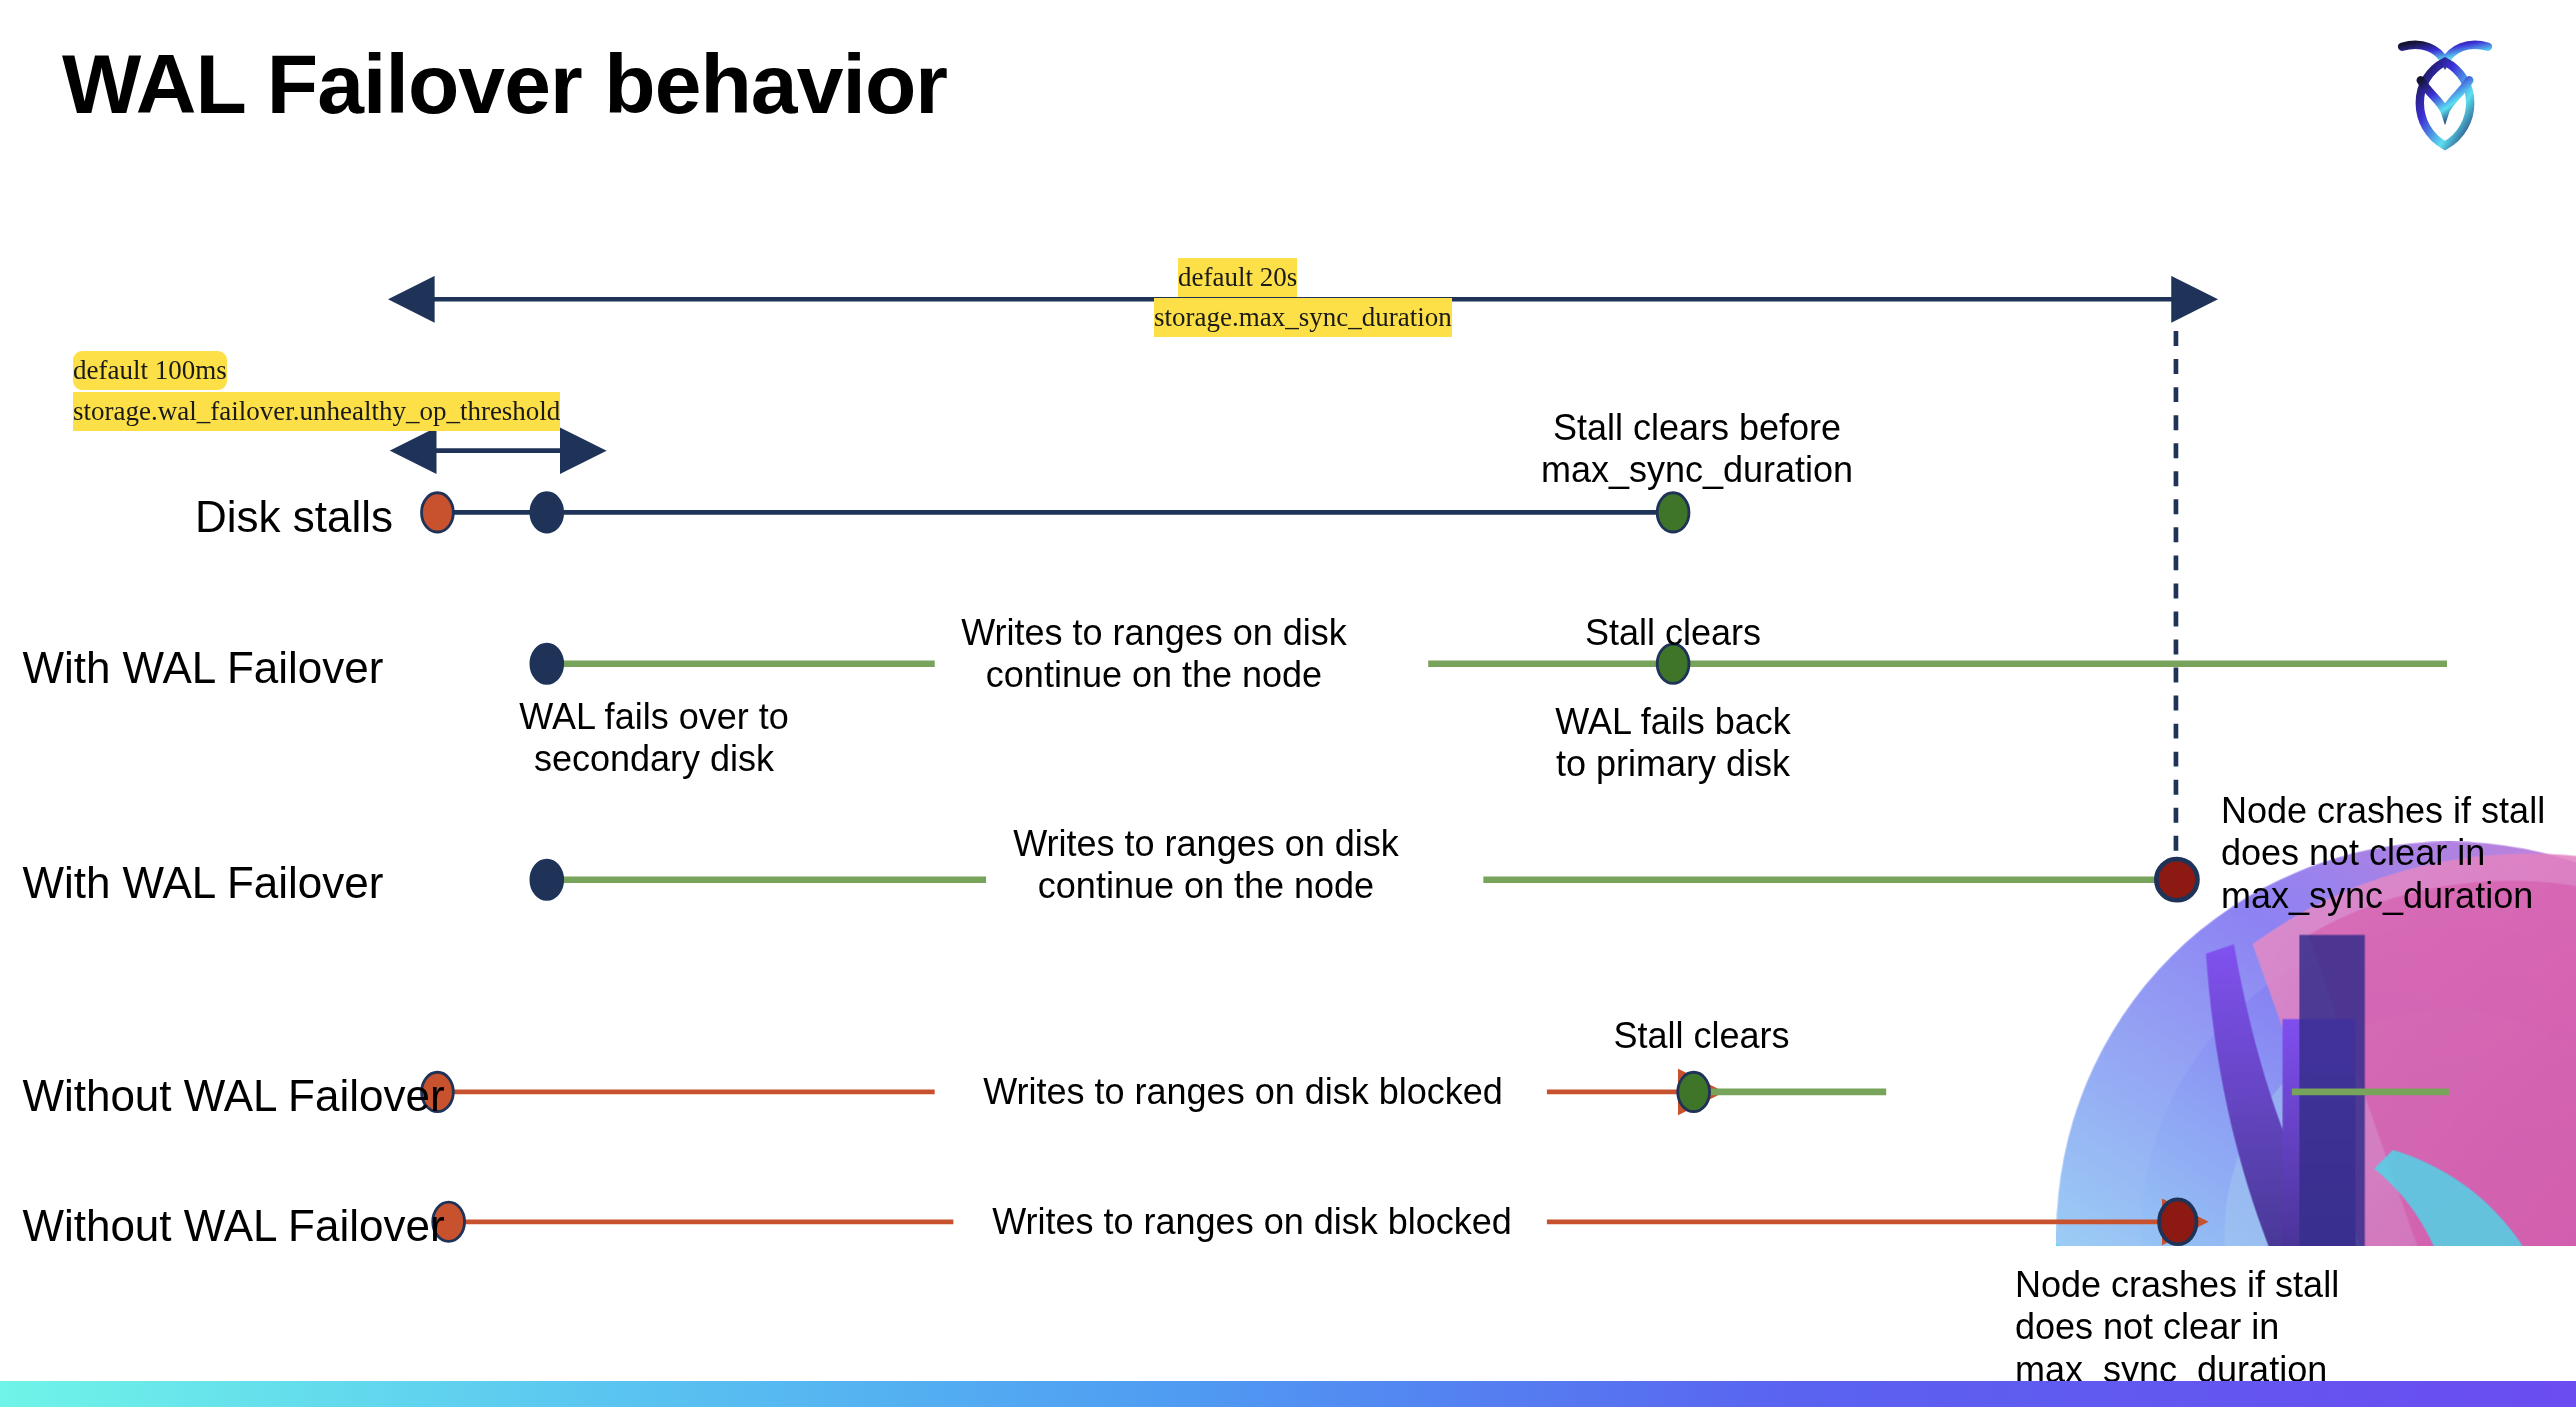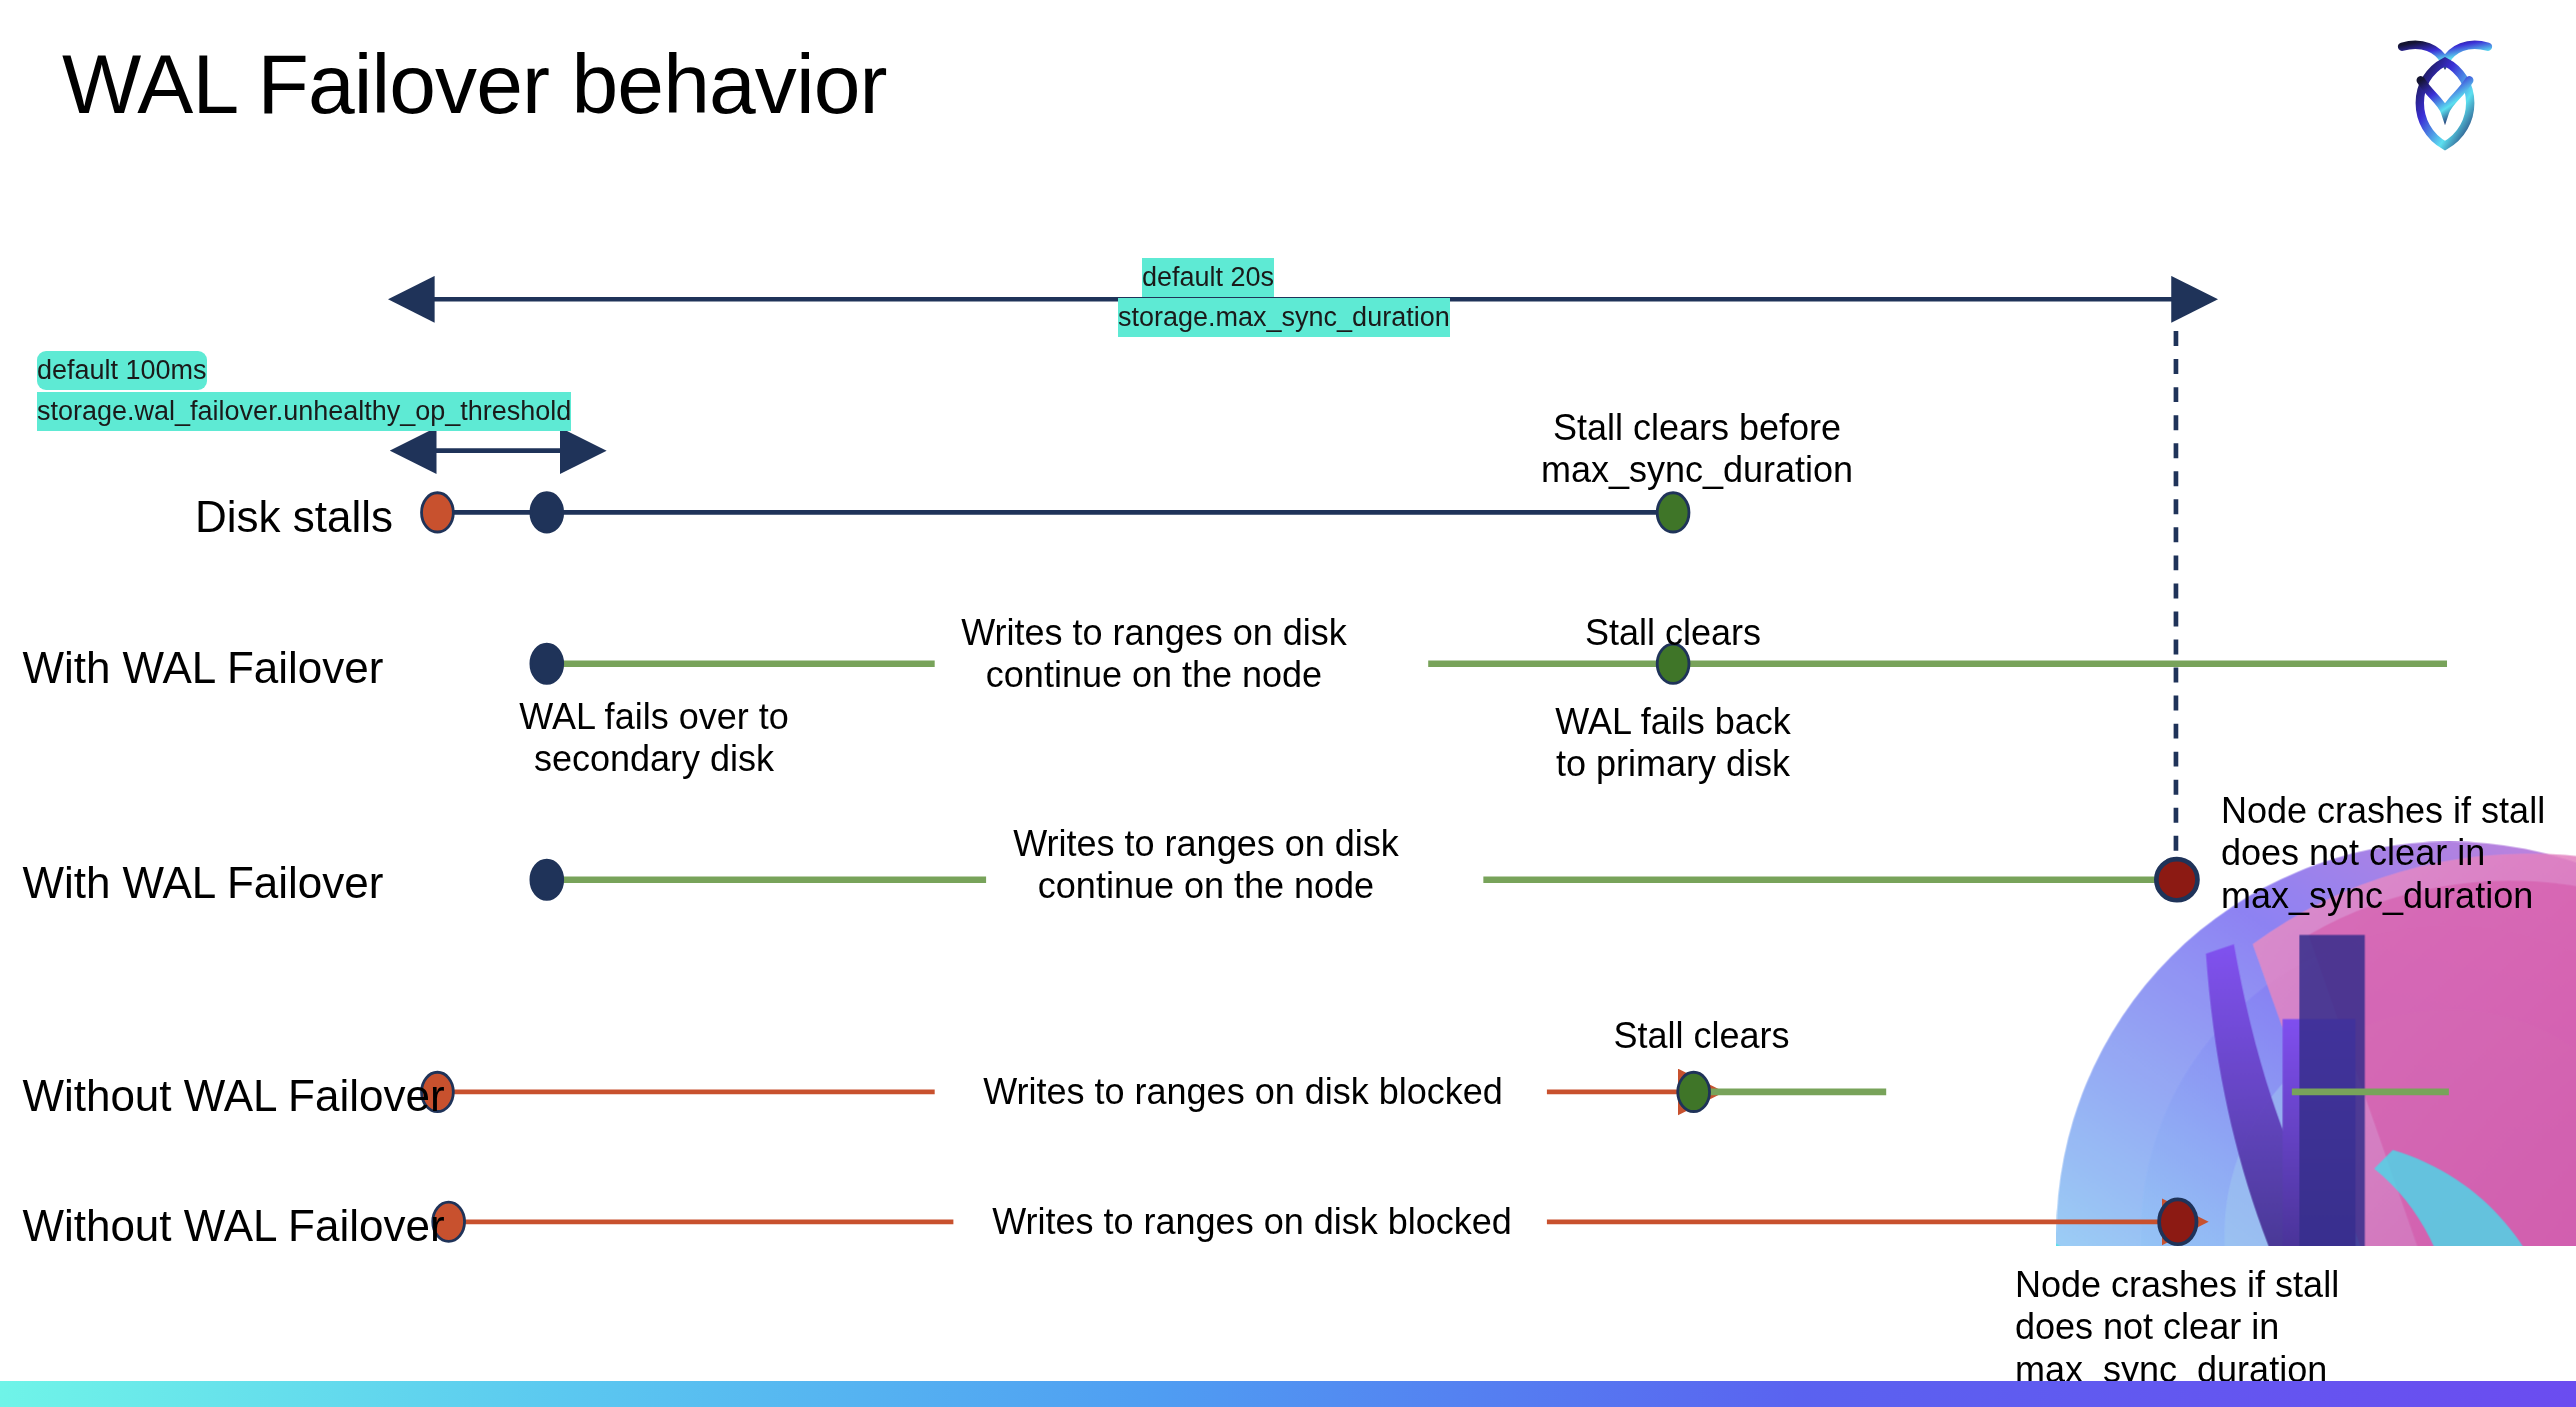--- a/index.html
+++ b/index.html
@@ -8,31 +8,31 @@
     background:#ffffff;
     font-family:"Liberation Sans",sans-serif;
     overflow:hidden;
     position:relative;
   }
   .stage{position:absolute;left:0;top:0;width:2576px;height:1408px;overflow:hidden;}
   #diagram-svg{position:absolute;left:0;top:0;}
 
   .title{
     position:absolute;left:62px;top:36px;
-    font-size:84px;font-weight:normal;letter-spacing:-0.9px;
+    font-size:84px;font-weight:bold;letter-spacing:-0.9px;
     color:#000;white-space:nowrap;
   }
 
   .logo{position:absolute;left:2389px;top:26px;width:112px;height:131px;}
 
   .code-lbl{
     position:absolute;
-    font-family:Liberation Sans, sans-serif;
+    font-family:Liberation Serif, serif;
     font-size:27px;color:#1a1a1a;white-space:nowrap;
-    background:#5eead4;line-height:1.45;
+    background:#fde047;line-height:1.45;margin-left:36px;
   }
 
   .row-label{
     position:absolute;font-size:44px;color:#000;white-space:nowrap;
     font-family:"Liberation Sans",sans-serif;
   }
   .row-label.right{transform:translateX(-100%);}
 
   .annot{
     position:absolute;font-size:36px;color:#000;line-height:1.18;

